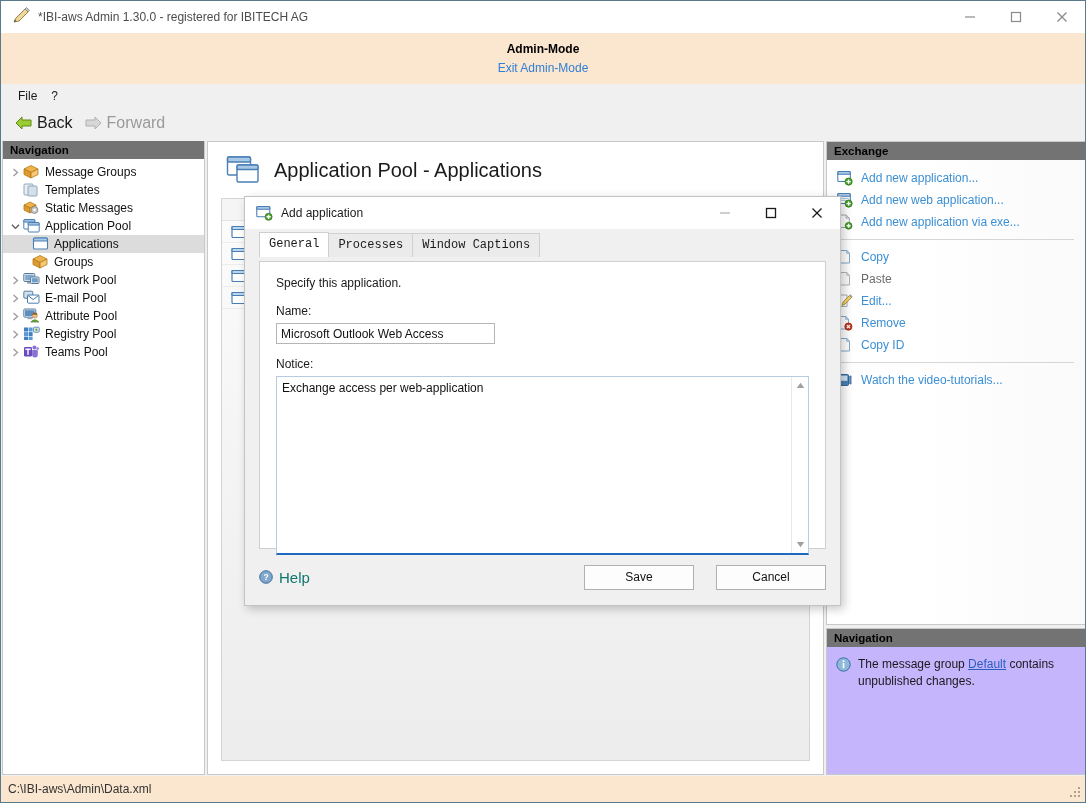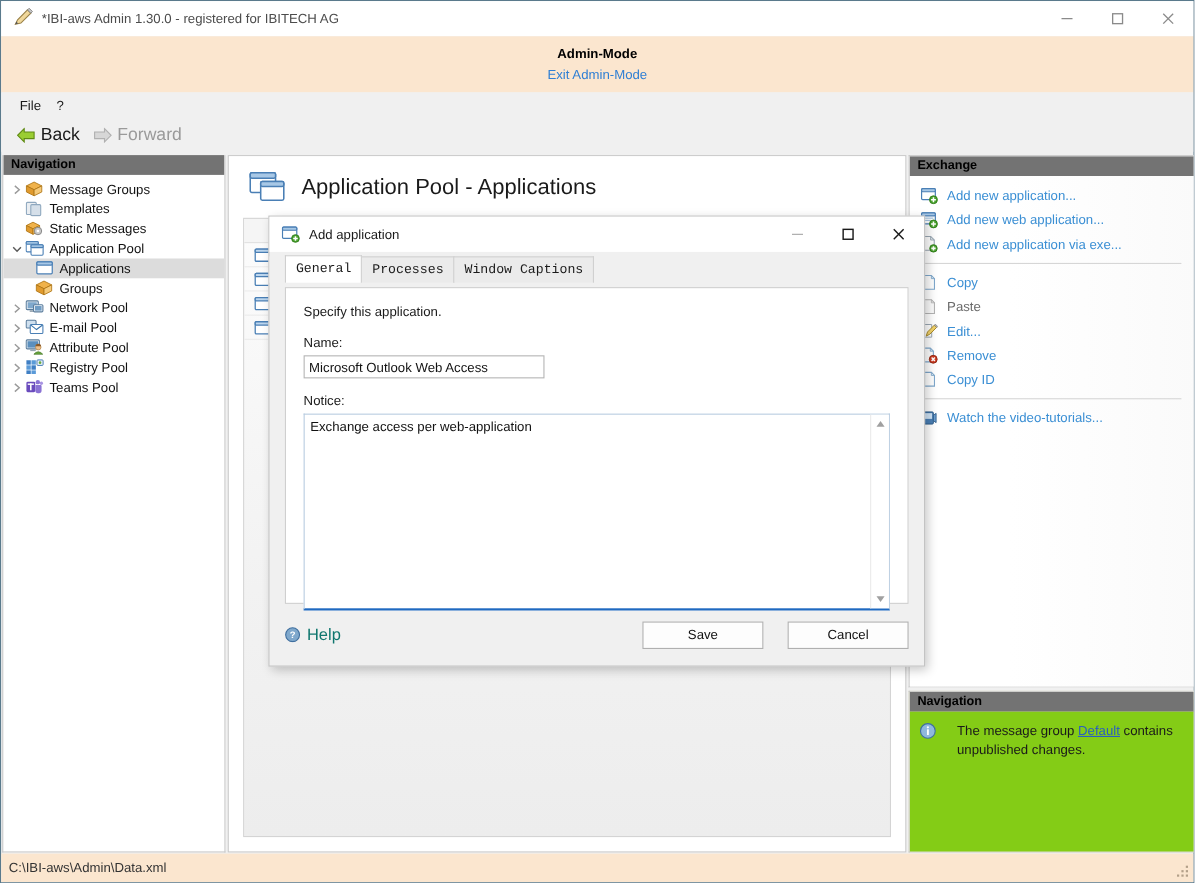--- a/index.html
+++ b/index.html
@@ -145,22 +145,22 @@
     letter-spacing: 2px; color: #9a9a9a; font-size: 9px; line-height: 1;
   }
 
   
   .infopanel {
     position: absolute; left: 825px; top: 627px; width: 260px; height: 147px;
     border: 1px solid #c8c8c8; border-right: none; background: #fbfbd9;
     overflow: hidden;
   }
   .info-body {
-    background: #84cc16; height: 128px; padding: 9px 10px 0 9px;
-    display: flex; gap: 19px; align-items: flex-start;
+    background: #c4b5fd; height: 128px; padding: 9px 10px 0 9px;
+    display: flex; gap: 7px; align-items: flex-start;
   }
   .info-text { font-size: 12px; color: #1a1a1a; line-height: 17px; }
   .info-text .ilink { color: #2a5fc0; text-decoration: underline; cursor: pointer; }
 
   
   .statusbar {
     position: absolute; left: 0; bottom: 0; width: 1084px; height: 26px;
     background: #fbe6cf; display: flex; align-items: center; padding-left: 7px;
   }
   .statusbar .stext { font-size: 12px; color: #333; }

